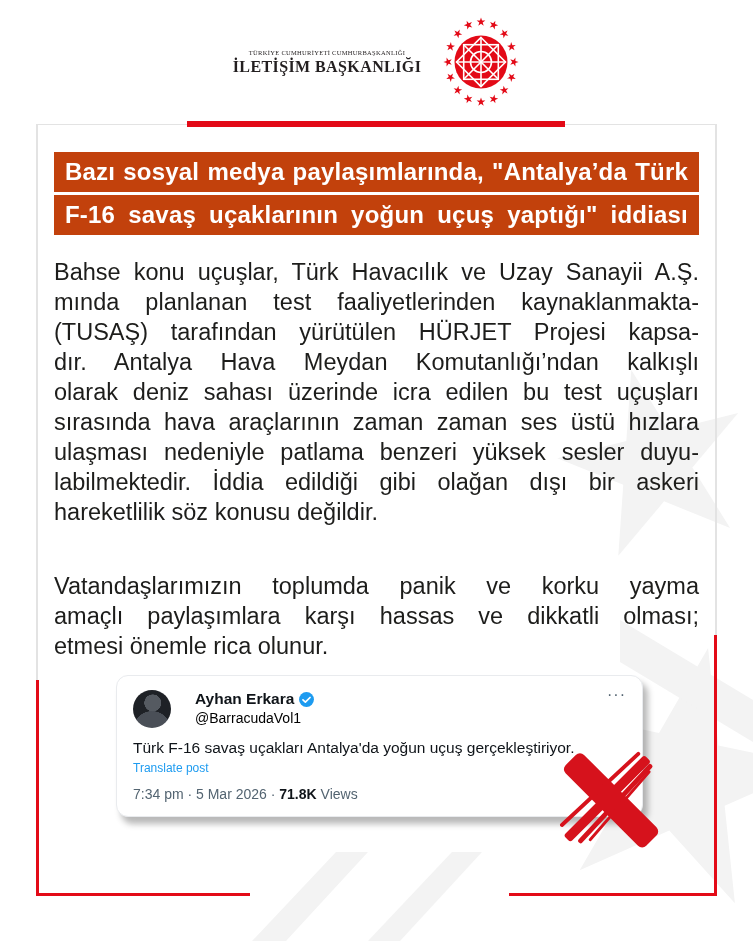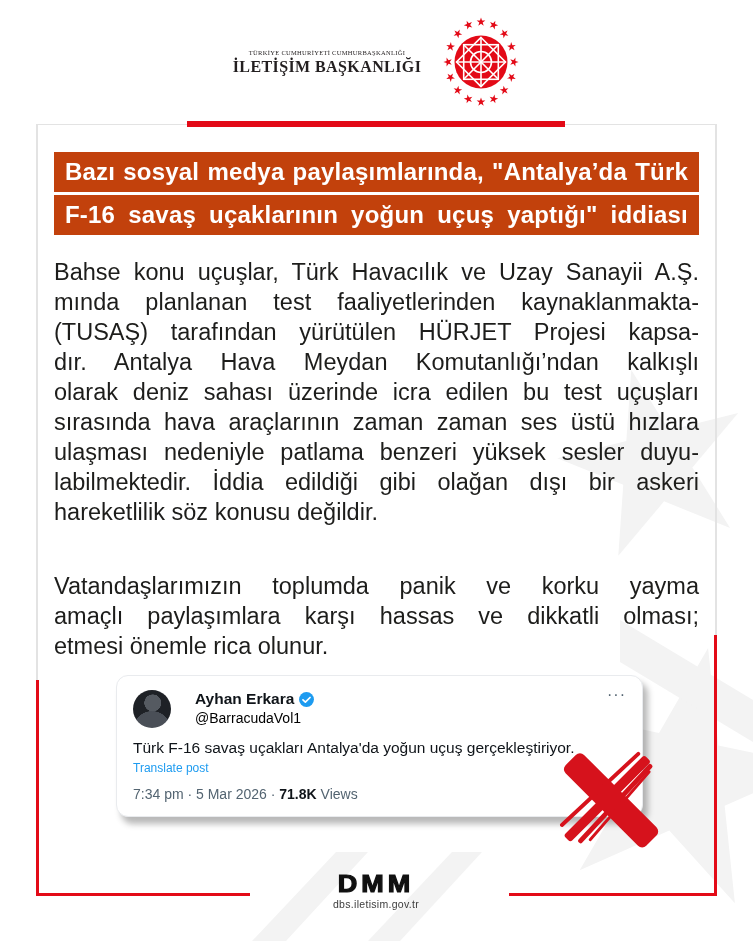--- a/index.html
+++ b/index.html
@@ -222,19 +222,15 @@
         <g fill="#d6121c">
           <rect x="2" y="46" width="118" height="27" rx="6" transform="rotate(45 60 60)"></rect>
           <rect x="0" y="52" width="118" height="10" rx="3" transform="rotate(-45 60 60)"></rect>
           <rect x="6" y="64" width="110" height="5" rx="2" transform="rotate(-47 60 60)"></rect>
           <rect x="4" y="43" width="112" height="4" rx="2" transform="rotate(-43 60 60)"></rect>
           <rect x="14" y="70" width="96" height="3" rx="1.5" transform="rotate(-49 60 60)"></rect>
         </g>
       </svg>
     </div>
 
-    <div class="dmm-footer">
-      <div class="dmm-word">DMM</div>
-      <div class="dmm-url">dbs.iletisim.gov.tr</div>
-    </div>
 
   </div>
 </div>
 
 </body></html>

